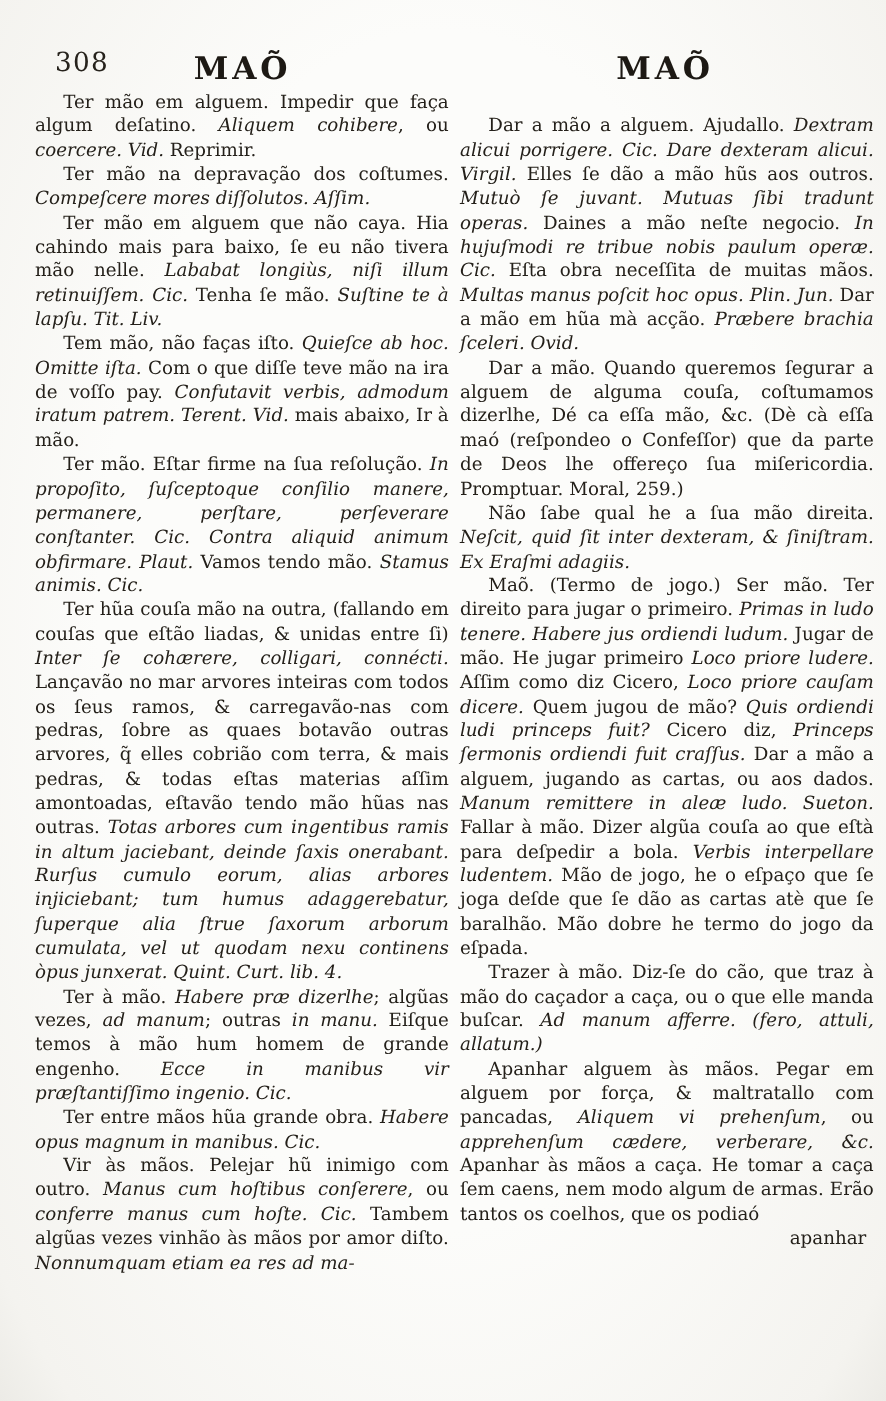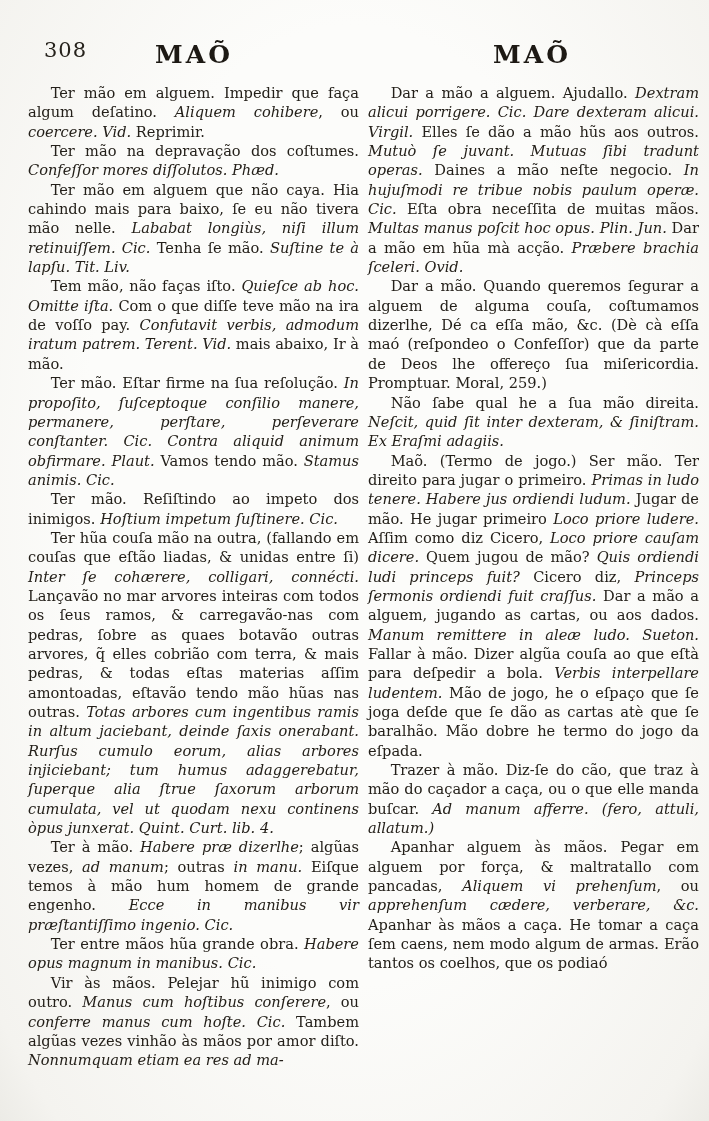--- a/index.html
+++ b/index.html
@@ -22,22 +22,22 @@
     position:absolute;left:44px;top:10px;
     font-size:21px;letter-spacing:1px;color:#26221c;
   }
   .htitle{
     position:absolute;top:12px;width:332px;text-align:center;
     font-size:25px;font-weight:bold;letter-spacing:3px;color:#1d1914;
   }
   .htitle.left{left:28px;}
   .htitle.right{left:366px;}
   .columns{
-    position:absolute;top:83px;left:28px;
-    display:flex;gap:9px;
+    position:absolute;top:72px;left:28px;
+    display:flex;gap:9px;align-items:center;
   }
   .col{
     width:331px;
     font-size:14.6px;
     line-height:19.35px;
     text-align:justify;
     color:#24201a;
   }
   .col p{margin:0;text-indent:1.55em;}
   .col p.noindent{text-indent:0;}
@@ -55,33 +55,33 @@
 
   <div class="header">
     <div class="pagenum">308</div>
     <div class="htitle left">MAÕ</div>
     <div class="htitle right">MAÕ</div>
   </div>
 
   <div class="columns">
     <div class="col">
         <p><span>Ter mão em alguem. Impedir que faça algum deſatino. </span><em>Aliquem cohibere</em><span>, ou </span><em>coercere. Vid.</em><span> Reprimir.</span></p>
-        <p><span>Ter mão na depravação dos coſtumes. </span><em>Confeſſor mores diſſolutos. Phæd.</em></p>
+        <p><span>Ter mão na depravação dos coſtumes. </span><em>Compeſcere mores diſſolutos. Aſſim.</em></p>
         <p><span>Ter mão em alguem que não caya. Hia cahindo mais para baixo, ſe eu não tivera mão nelle. </span><em>Lababat longiùs, niſi illum retinuiſſem. Cic.</em><span> Tenha ſe mão. </span><em>Suſtine te à lapſu. Tit. Liv.</em></p>
         <p><span>Tem mão, não faças iſto. </span><em>Quieſce ab hoc. Omitte iſta.</em><span> Com o que diſſe teve mão na ira de voſſo pay. </span><em>Confutavit verbis, admodum iratum patrem. Terent. Vid.</em><span> mais abaixo, Ir à mão.</span></p>
         <p><span>Ter mão. Eſtar firme na ſua reſolução. </span><em>In propoſito, ſuſceptoque conſilio manere, permanere, perſtare, perſeverare conſtanter. Cic. Contra aliquid animum obfirmare. Plaut.</em><span> Vamos tendo mão. </span><em>Stamus animis. Cic.</em></p>
-        <p><span>Ter mão. Reſiſtindo ao impeto dos inimigos. </span><em>Hoſtium impetum ſuſtinere. Cic.</em></p>
         <p><span>Ter hũa couſa mão na outra, (fallando em couſas que eſtão liadas, &amp; unidas entre ſi) </span><em>Inter ſe cohærere, colligari, connécti.</em><span> Lançavão no mar arvores inteiras com todos os ſeus ramos, &amp; carregavão-nas com pedras, ſobre as quaes botavão outras arvores, q̃ elles cobrião com terra, &amp; mais pedras, &amp; todas eſtas materias aſſim amontoadas, eſtavão tendo mão hũas nas outras. </span><em>Totas arbores cum ingentibus ramis in altum jaciebant, deinde ſaxis onerabant. Rurſus cumulo eorum, alias arbores injiciebant; tum humus adaggerebatur, ſuperque alia ſtrue ſaxorum arborum cumulata, vel ut quodam nexu continens òpus junxerat. Quint. Curt. lib. 4.</em></p>
         <p><span>Ter à mão. </span><em>Habere præ dizerlhe</em><span>; algũas vezes, </span><em>ad manum</em><span>; outras </span><em>in manu.</em><span> Eiſque temos à mão hum homem de grande engenho. </span><em>Ecce in manibus vir præſtantiſſimo ingenio. Cic.</em></p>
         <p><span>Ter entre mãos hũa grande obra. </span><em>Habere opus magnum in manibus. Cic.</em></p>
         <p><span>Vir às mãos. Pelejar hũ inimigo com outro. </span><em>Manus cum hoſtibus conſerere</em><span>, ou </span><em>conferre manus cum hoſte. Cic.</em><span> Tambem algũas vezes vinhão às mãos por amor diſto. </span><em>Nonnumquam etiam ea res ad ma-</em></p>
       </div>
     <div class="col">
         <p><span>Dar a mão a alguem. Ajudallo. </span><em>Dextram alicui porrigere. Cic. Dare dexteram alicui. Virgil.</em><span> Elles ſe dão a mão hũs aos outros. </span><em>Mutuò ſe juvant. Mutuas ſibi tradunt operas.</em><span> Daines a mão neſte negocio. </span><em>In hujuſmodi re tribue nobis paulum operæ. Cic.</em><span> Eſta obra neceſſita de muitas mãos. </span><em>Multas manus poſcit hoc opus. Plin. Jun.</em><span> Dar a mão em hũa mà acção. </span><em>Præbere brachia ſceleri. Ovid.</em></p>
         <p><span>Dar a mão. Quando queremos ſegurar a alguem de alguma couſa, coſtumamos dizerlhe, Dé ca eſſa mão, &amp;c. (Dè cà eſſa maó (reſpondeo o Confeſſor) que da parte de Deos lhe offereço ſua miſericordia. Promptuar. Moral, 259.)</span></p>
         <p><span>Não ſabe qual he a ſua mão direita. </span><em>Neſcit, quid ſit inter dexteram, &amp; ſiniſtram. Ex Eraſmi adagiis.</em></p>
         <p><span>Maõ. (Termo de jogo.) Ser mão. Ter direito para jugar o primeiro. </span><em>Primas in ludo tenere. Habere jus ordiendi ludum.</em><span> Jugar de mão. He jugar primeiro </span><em>Loco priore ludere.</em><span> Aſſim como diz Cicero, </span><em>Loco priore cauſam dicere.</em><span> Quem jugou de mão? </span><em>Quis ordiendi ludi princeps fuit?</em><span> Cicero diz, </span><em>Princeps ſermonis ordiendi fuit craſſus.</em><span> Dar a mão a alguem, jugando as cartas, ou aos dados. </span><em>Manum remittere in aleæ ludo. Sueton.</em><span> Fallar à mão. Dizer algũa couſa ao que eſtà para deſpedir a bola. </span><em>Verbis interpellare ludentem.</em><span> Mão de jogo, he o eſpaço que ſe joga deſde que ſe dão as cartas atè que ſe baralhão. Mão dobre he termo do jogo da eſpada.</span></p>
         <p><span>Trazer à mão. Diz-ſe do cão, que traz à mão do caçador a caça, ou o que elle manda buſcar. </span><em>Ad manum afferre. (fero, attuli, allatum.)</em></p>
         <p><span>Apanhar alguem às mãos. Pegar em alguem por força, &amp; maltratallo com pancadas, </span><em>Aliquem vi prehenſum</em><span>, ou </span><em>apprehenſum cædere, verberare, &amp;c.</em><span> Apanhar às mãos a caça. He tomar a caça ſem caens, nem modo algum de armas. Erão tantos os coelhos, que os podiaó</span></p>
+        <p class="catchword noindent">apanhar</p>
       </div>
   </div>
 
 </div>
 
 </body></html>

